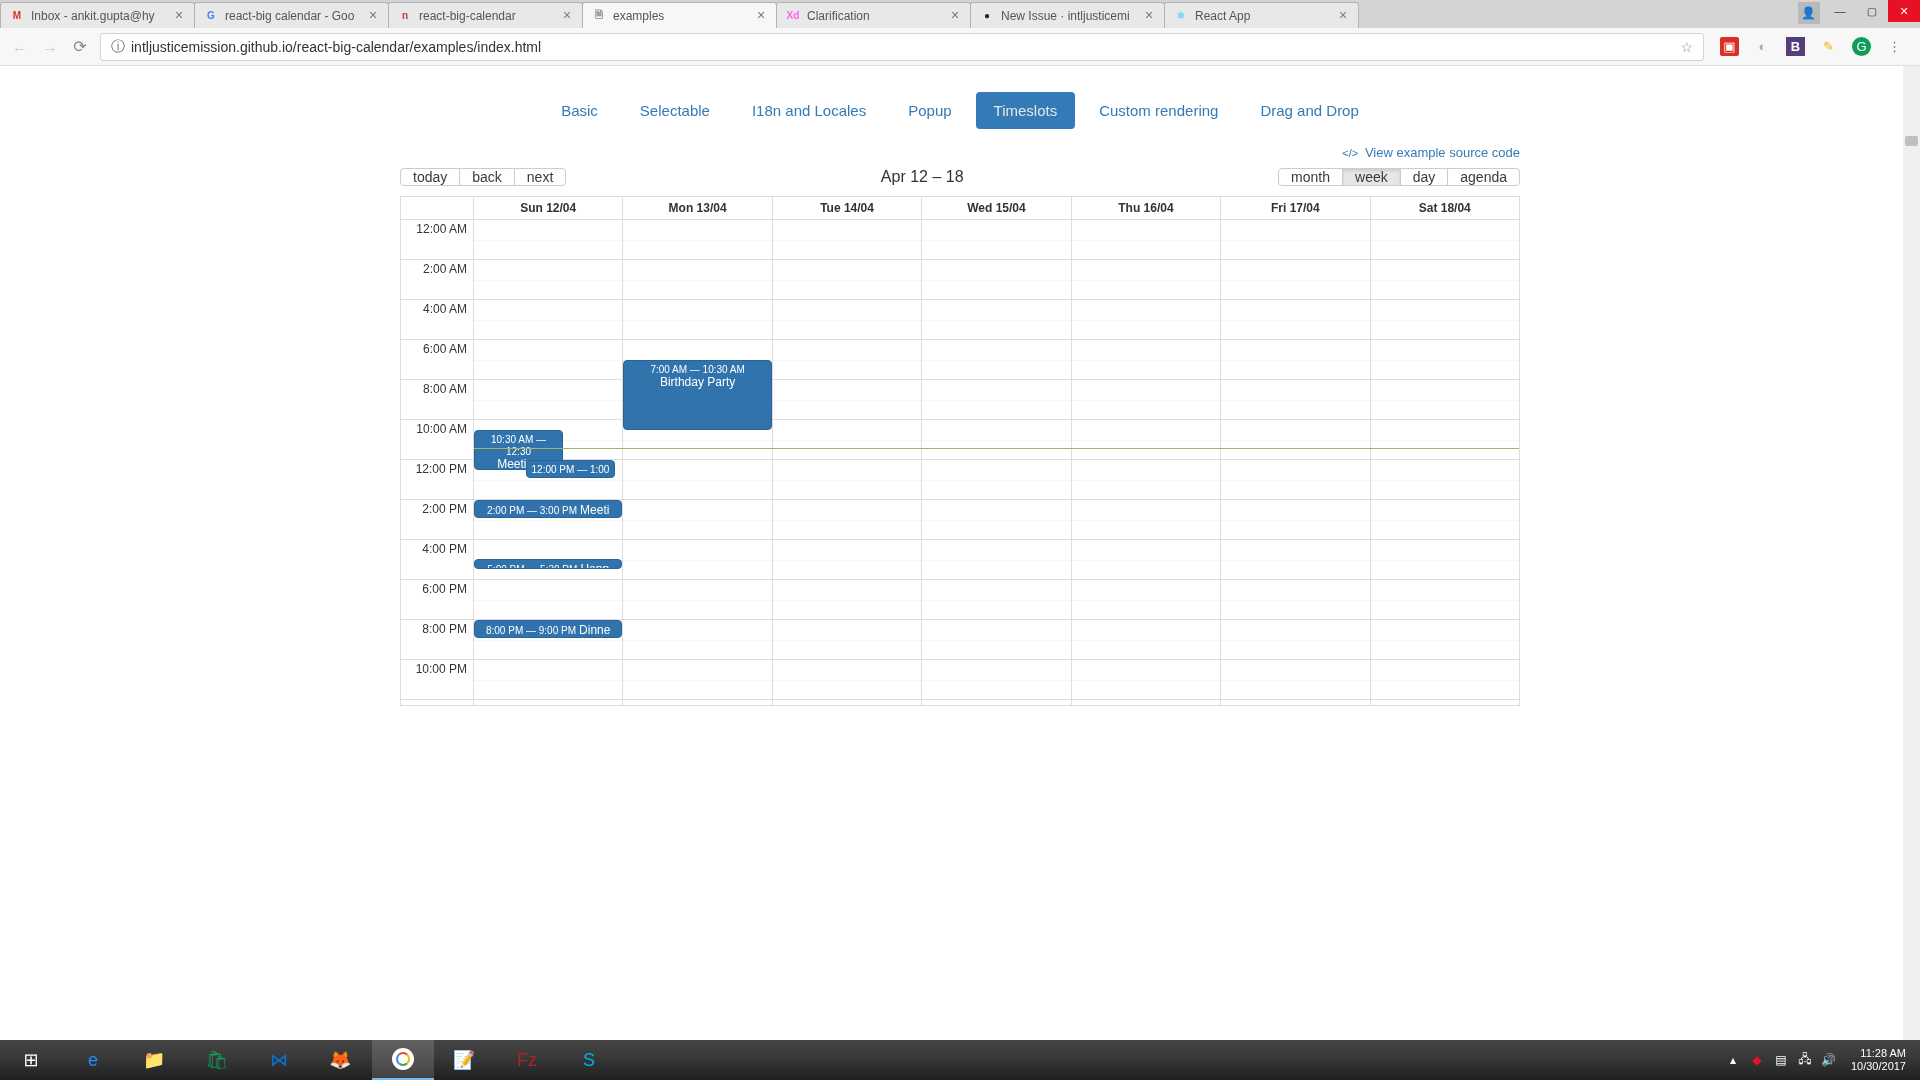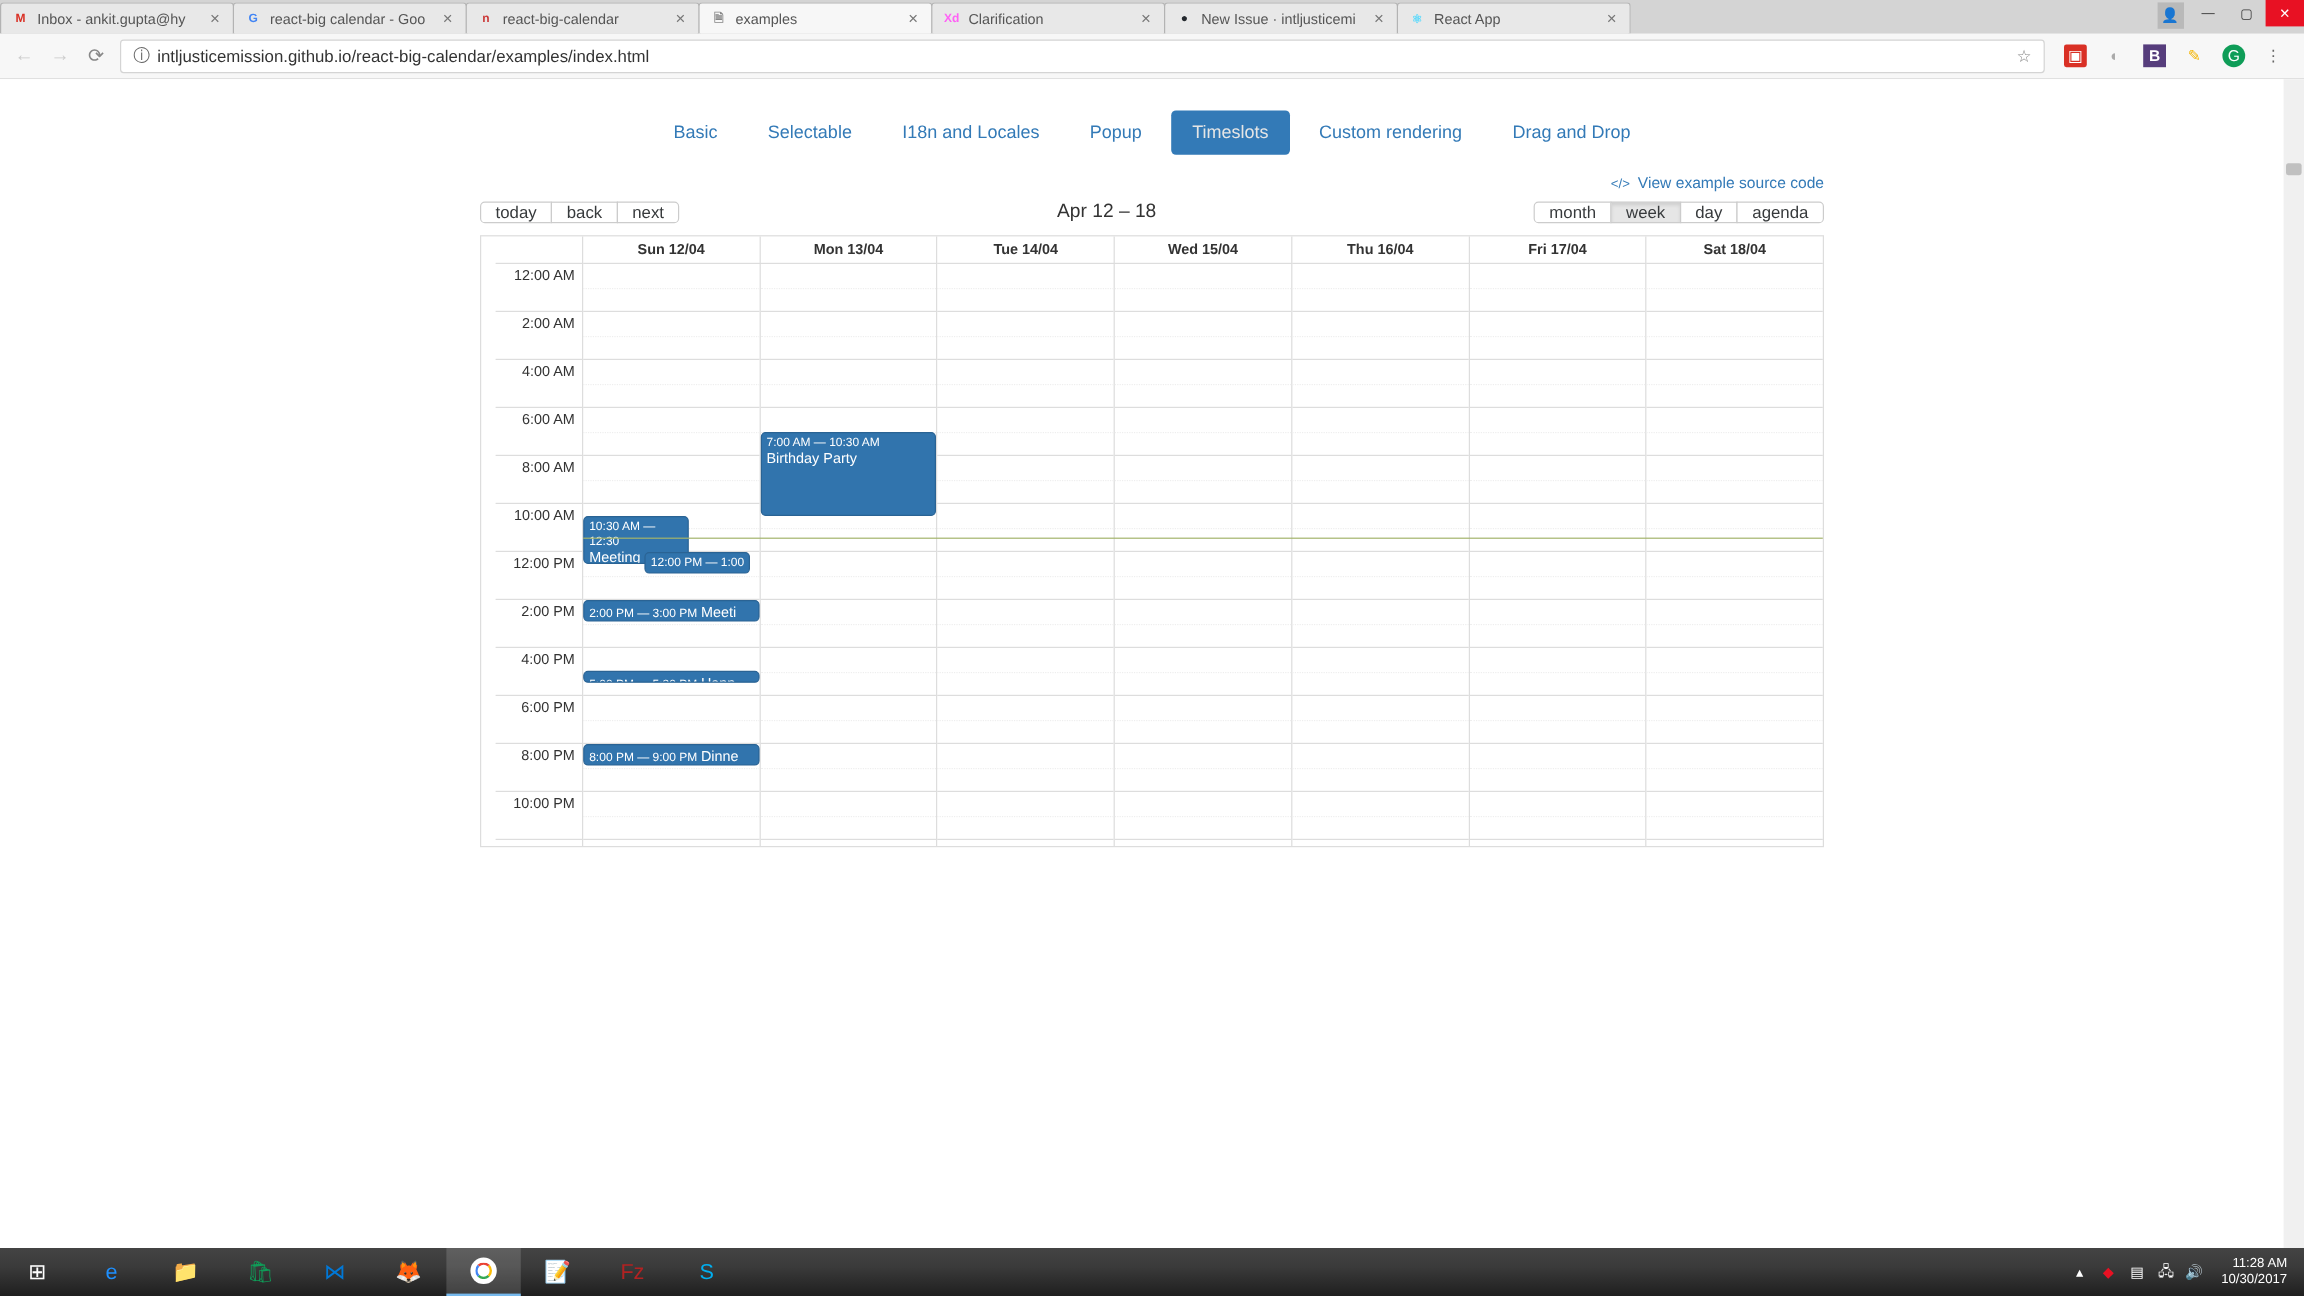--- a/index.html
+++ b/index.html
@@ -44,39 +44,39 @@
 
 .calendar { width: 1120px; margin: 0 auto; }
 .cal-toolbar { display: flex; justify-content: space-between; align-items: center; margin-bottom: 10px; }
 .btn-group { display: flex; }
 .cal-btn { padding: 0 12px; font-size: 14px; background: #fff; border: 1px solid #ccc; color: #373a3c; cursor: pointer; margin-left: -1px; }
 .cal-btn:first-child { border-radius: 4px 0 0 4px; margin-left: 0; }
 .cal-btn:last-child { border-radius: 0 4px 4px 0; }
 .cal-btn.active { background: #e6e6e6; box-shadow: inset 0 2px 3px rgba(0,0,0,0.1); }
 .cal-label { font-size: 16px; color: #333; }
 
-.cal-grid { border: 1px solid #ddd; padding-left: 12px; }
+.cal-grid { border: 1px solid #ddd; }
 .cal-header-row { display: flex; }
 .cal-gutter-header { width: 73px; border-right: 1px solid #ddd; border-bottom: 1px solid #ddd; }
 .cal-day-header { flex: 1; text-align: center; font-size: 12px; font-weight: bold; padding: 4px 0; border-right: 1px solid #ddd; border-bottom: 1px solid #ddd; color: #333; }
 .cal-day-header:last-child { border-right: none; }
 
 .allday-row { display: flex; min-height: 38px; }
 .allday-gutter { width: 73px; border-right: 1px solid #ddd; font-size: 12px; padding: 4px 6px; color: #333; text-align: right; }
 .allday-cells { flex: 1; display: flex; position: relative; border-bottom: 1px solid #ddd; }
 .allday-cell { flex: 1; border-right: 1px solid #ddd; }
 .allday-cell:last-child { border-right: none; }
 .allday-event { position: absolute; top: 3px; height: 20px; background: #3174ad; color: #fff; font-size: 12px; padding: 2px 6px; border-radius: 4px; overflow: hidden; white-space: nowrap; }
 
 .time-grid { display: flex; position: relative; height: 485px; }
 .time-gutter { width: 73px; border-right: 1px solid #ddd; }
 .time-slot-group { height: 40px; border-bottom: 1px solid #ddd; position: relative; }
 .time-slot-label { font-size: 12px; color: #333; padding: 2px 6px; text-align: right; }
 .day-columns { flex: 1; display: flex; position: relative; }
-.day-col { flex: 1; border-right: 1px solid #ddd; position: relative; }
+.day-col { flex: 1; border-right: 1px solid #ddd; position: relative; text-align: center; }
 .day-col:last-child { border-right: none; }
 .day-col .slot-group { height: 40px; border-bottom: 1px solid #ddd; position: relative; }
 .day-col .slot-group .half { position: absolute; top: 20px; left: 0; right: 0; border-top: 1px dotted #eee; }
 .current-time-line { position: absolute; left: 73px; right: 0; top: 228px; height: 1px; background: #a4b36b; z-index: 3; }
 
 .timed-event { position: absolute; background: #3174ad; color: #fff; font-size: 11px; padding: 2px 4px; border-radius: 4px; overflow: hidden; border: 1px solid #2a6394; }
 .timed-event .time-range { font-size: 10px; }
 .timed-event .ev-title { font-size: 12px; }
 
 

